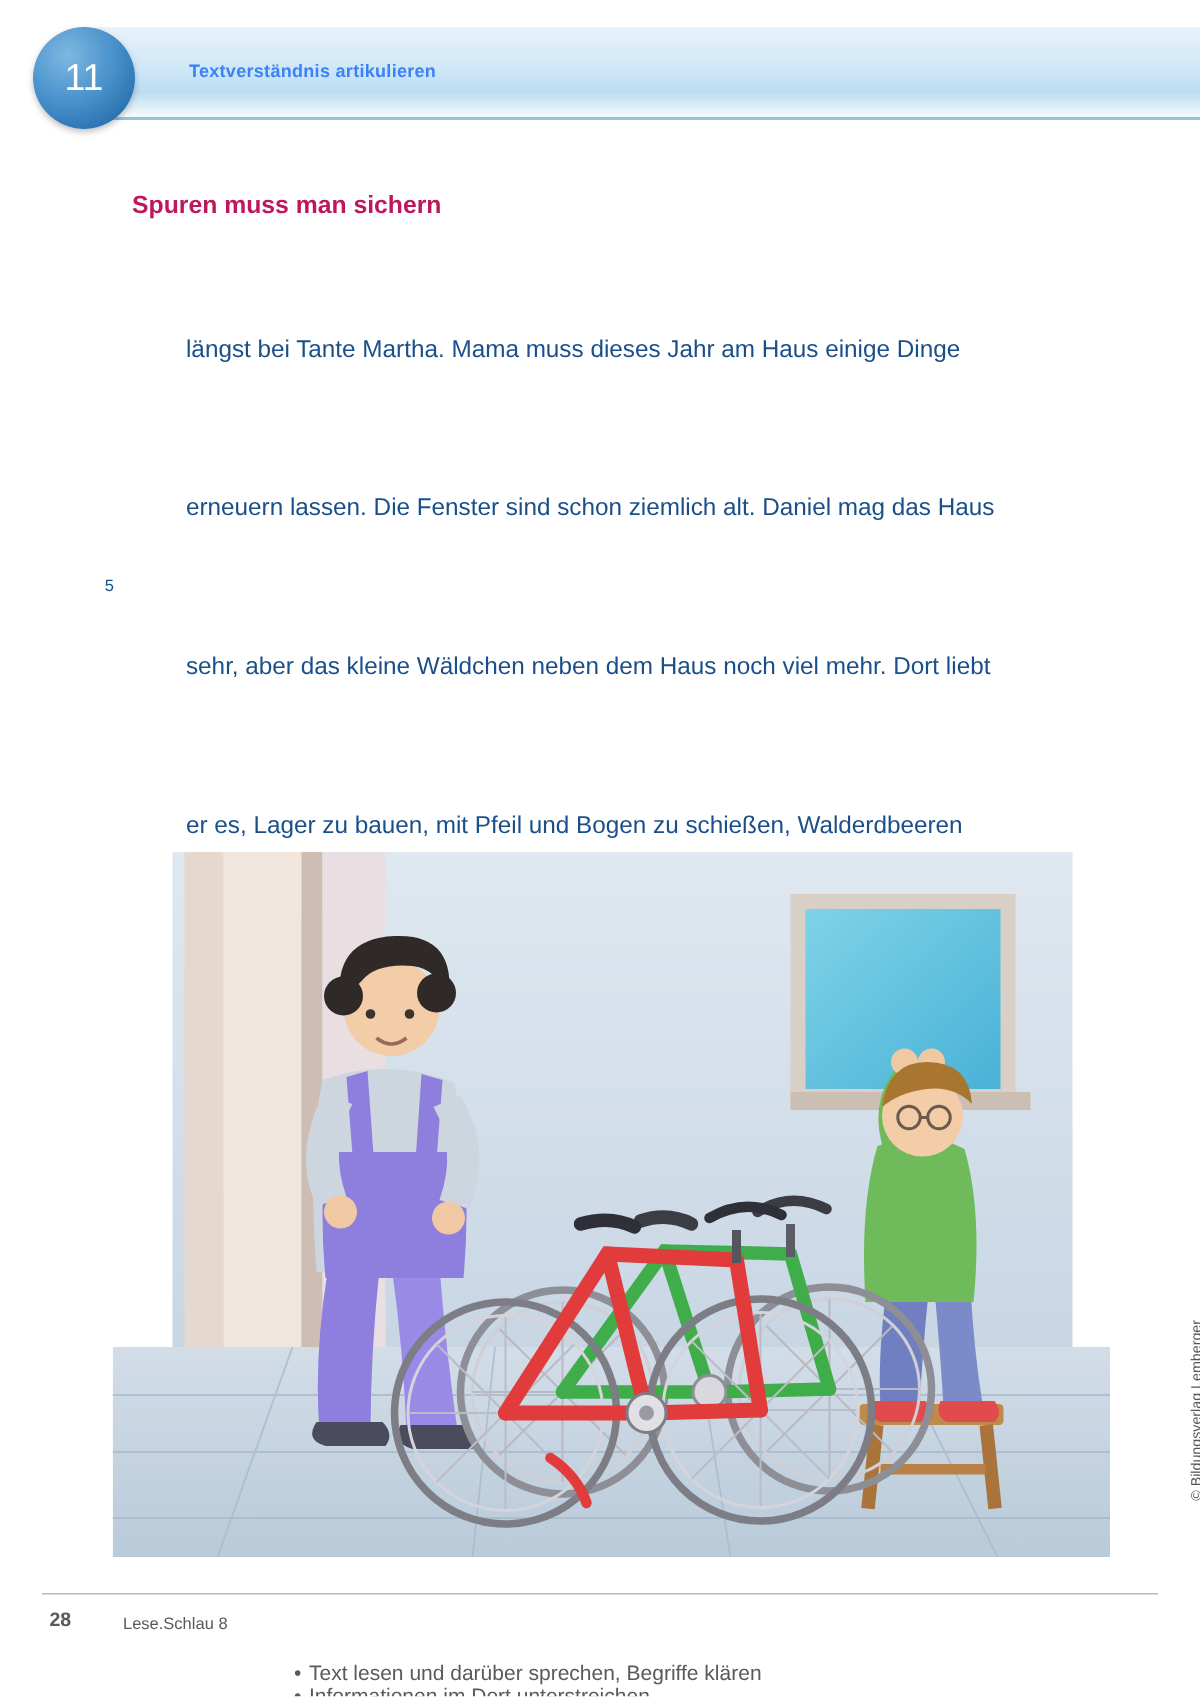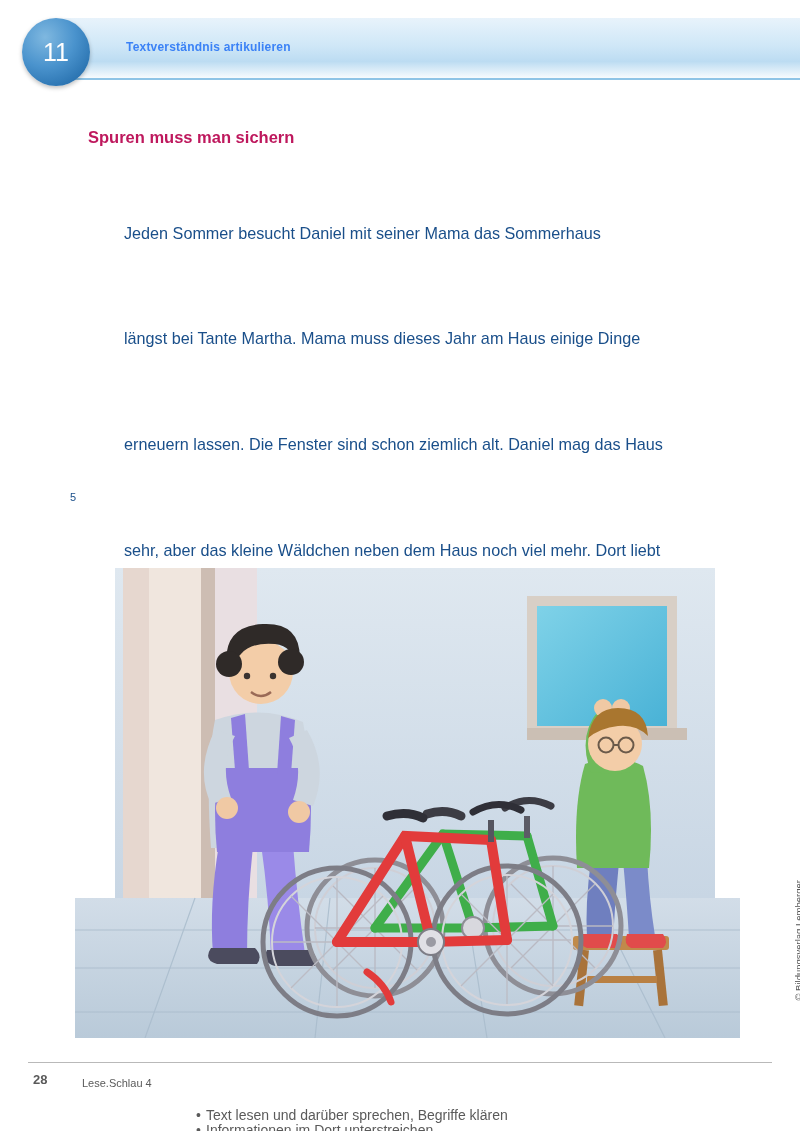--- a/index.html
+++ b/index.html
@@ -171,24 +171,20 @@
   <div class="header-band"></div>
   <div class="header-title">Textverständnis artikulieren</div>
   <div class="chapter-circle">
     <div class="chapter-number">11</div>
   </div>
 
   <div class="content">
     <div class="section-title">Spuren muss man sichern</div>
 
     <div class="para">
-      <div class="line">
-        <span class="line-no"></span>
-        <span>Jeden Sommer besucht Daniel mit seiner Mama das Sommerhaus</span>
-      </div>
       <div class="line">
         <span class="line-no"></span>
         <span>längst bei Tante Martha. Mama muss dieses Jahr am Haus einige Dinge</span>
       </div>
       <div class="line">
         <span class="line-no"></span>
         <span>erneuern lassen. Die Fenster sind schon ziemlich alt. Daniel mag das Haus</span>
       </div>
       <div class="line">
         <span class="line-no">5</span>
@@ -359,19 +355,19 @@
         <circle cx="356" cy="374" r="5" fill="#9a9aa3"></circle>
         <path d="M292 404 q18 12 24 30" stroke="#e23b3b" stroke-width="7" fill="none" stroke-linecap="round"></path>
       </g>
     </svg>
   </div>
 
   <div class="copyright">© Bildungsverlag Lemberger</div>
 
   <div class="footer-rule"></div>
   <div class="page-number">28</div>
-  <div class="book-name">Lese.Schlau 4</div>
+  <div class="book-name">Lese.Schlau 8</div>
   <div class="footer-tasks">
     <div><span class="bullet">•</span><span>Text lesen und darüber sprechen, Begriffe klären</span></div>
     <div><span class="bullet">•</span><span>Informationen im Dort unterstreichen</span></div>
   </div>
 
 </div>
 
 </body></html>

